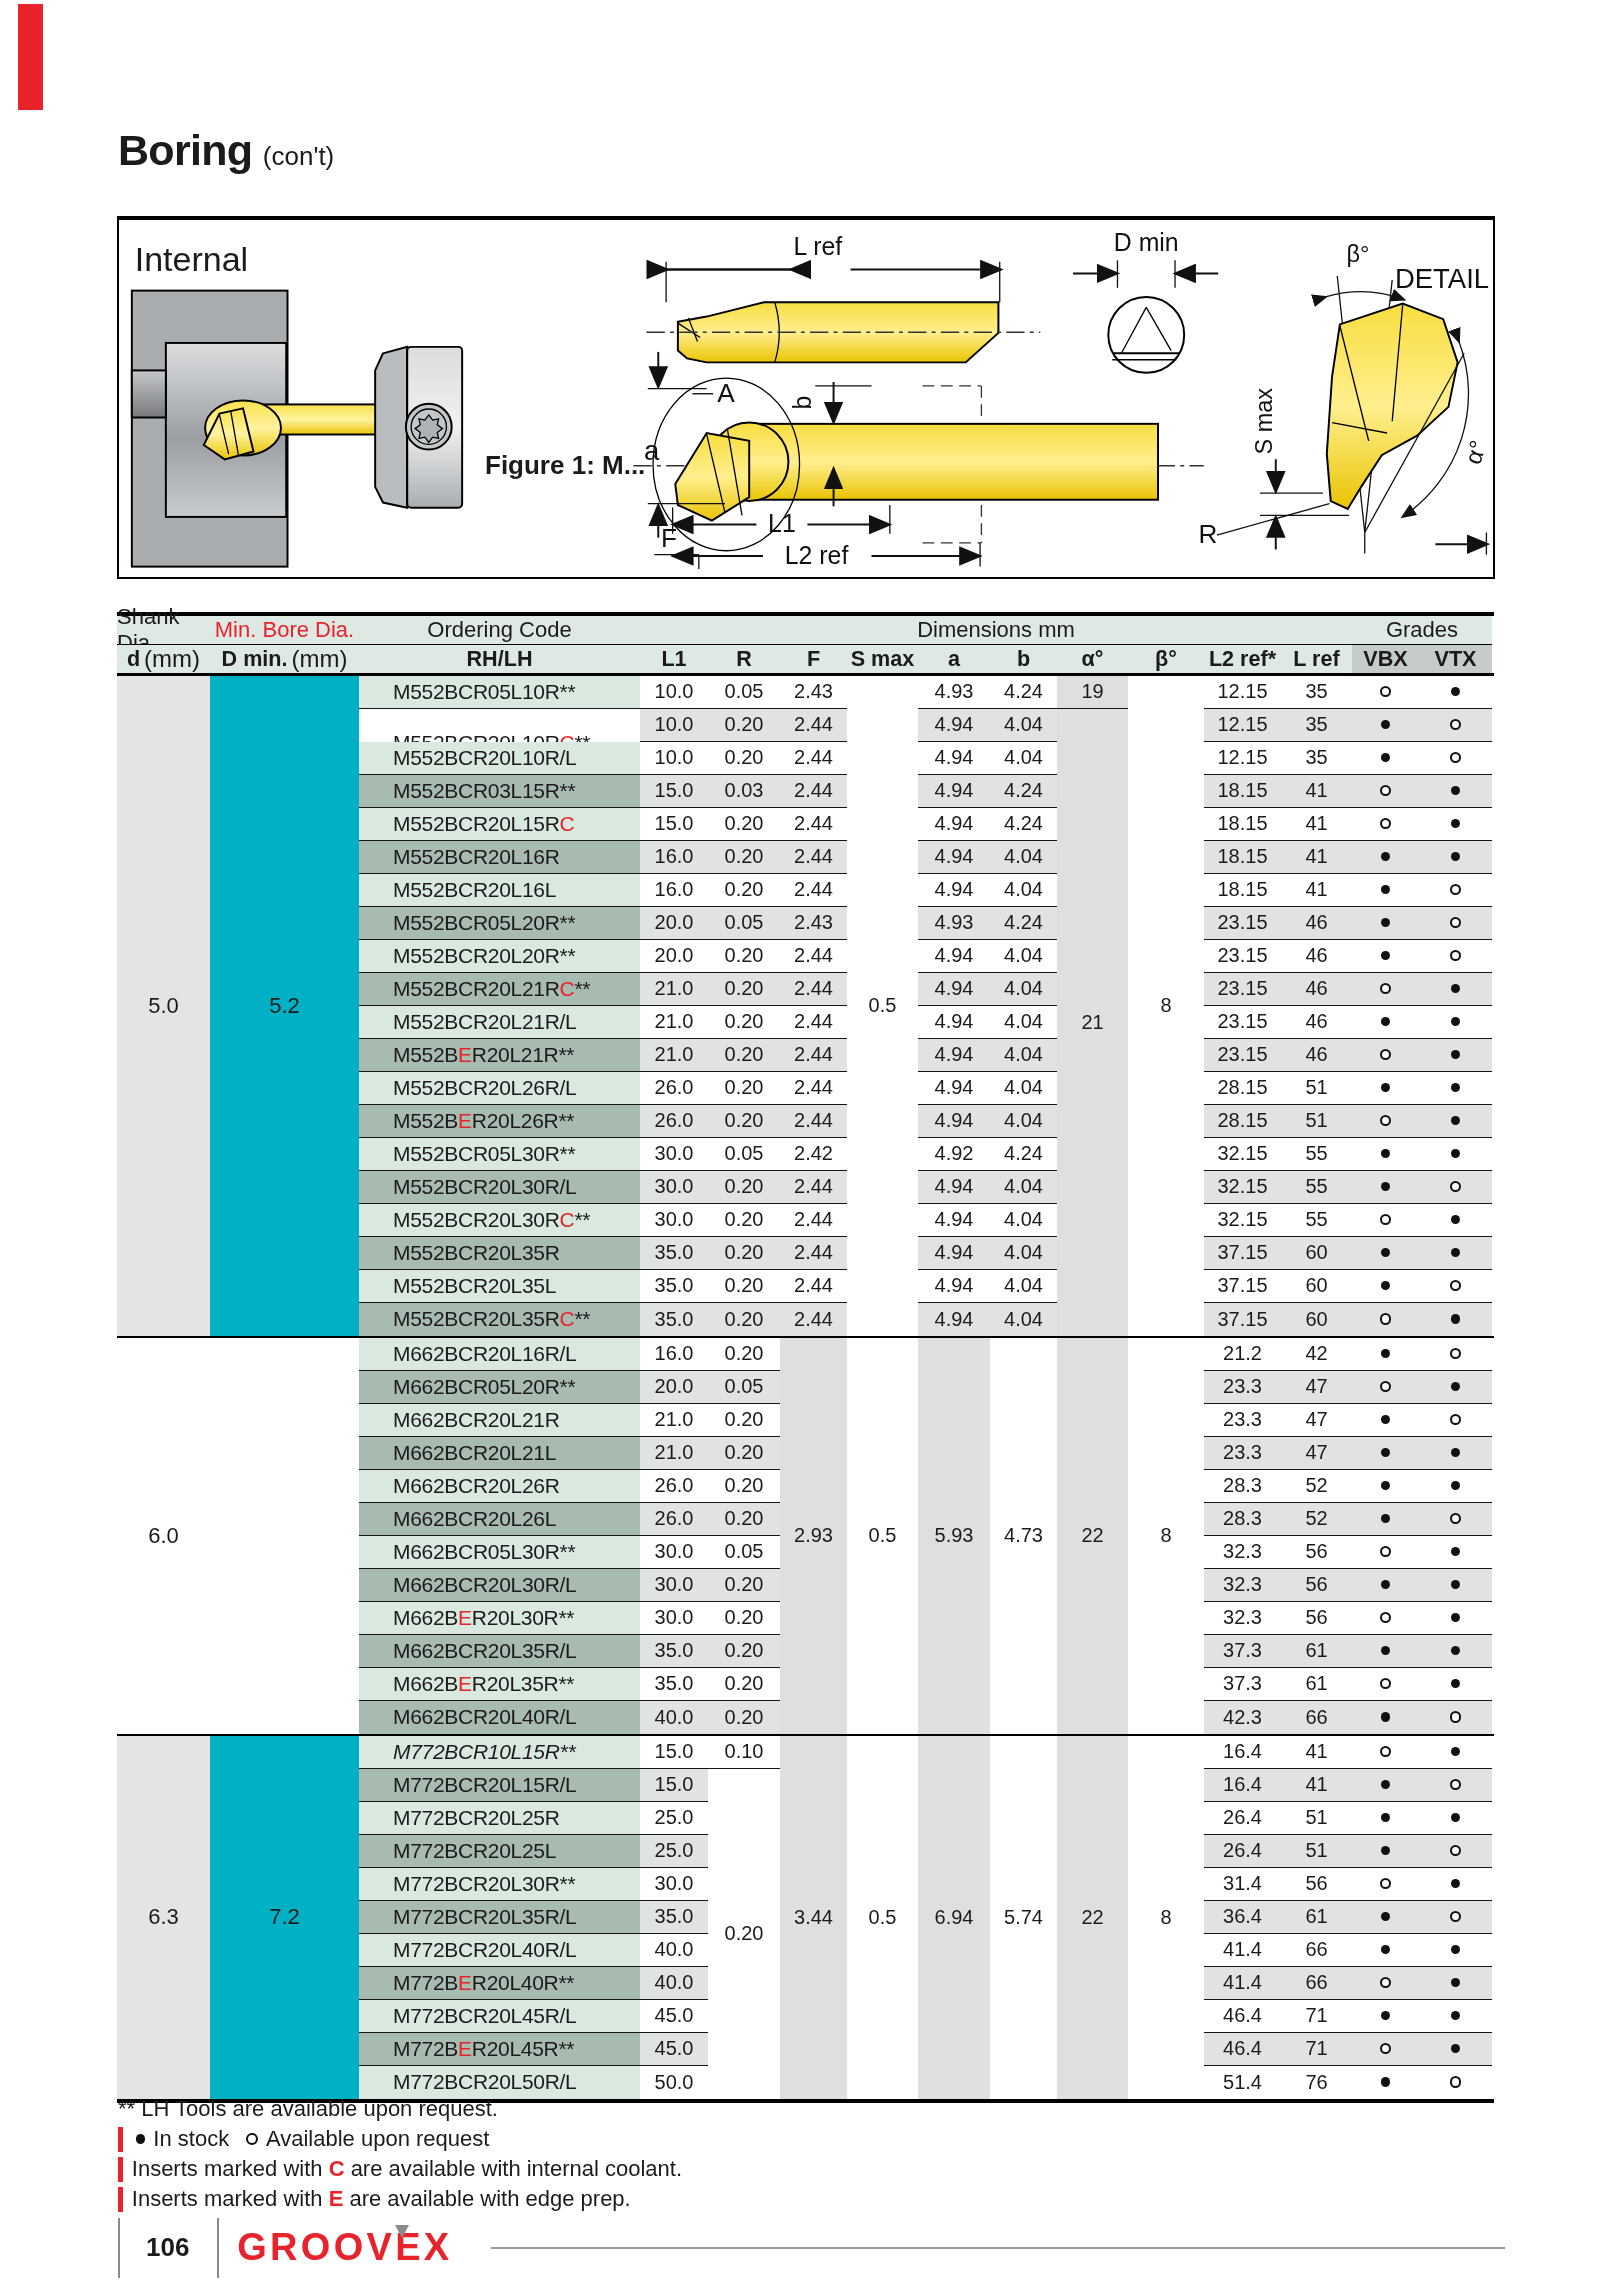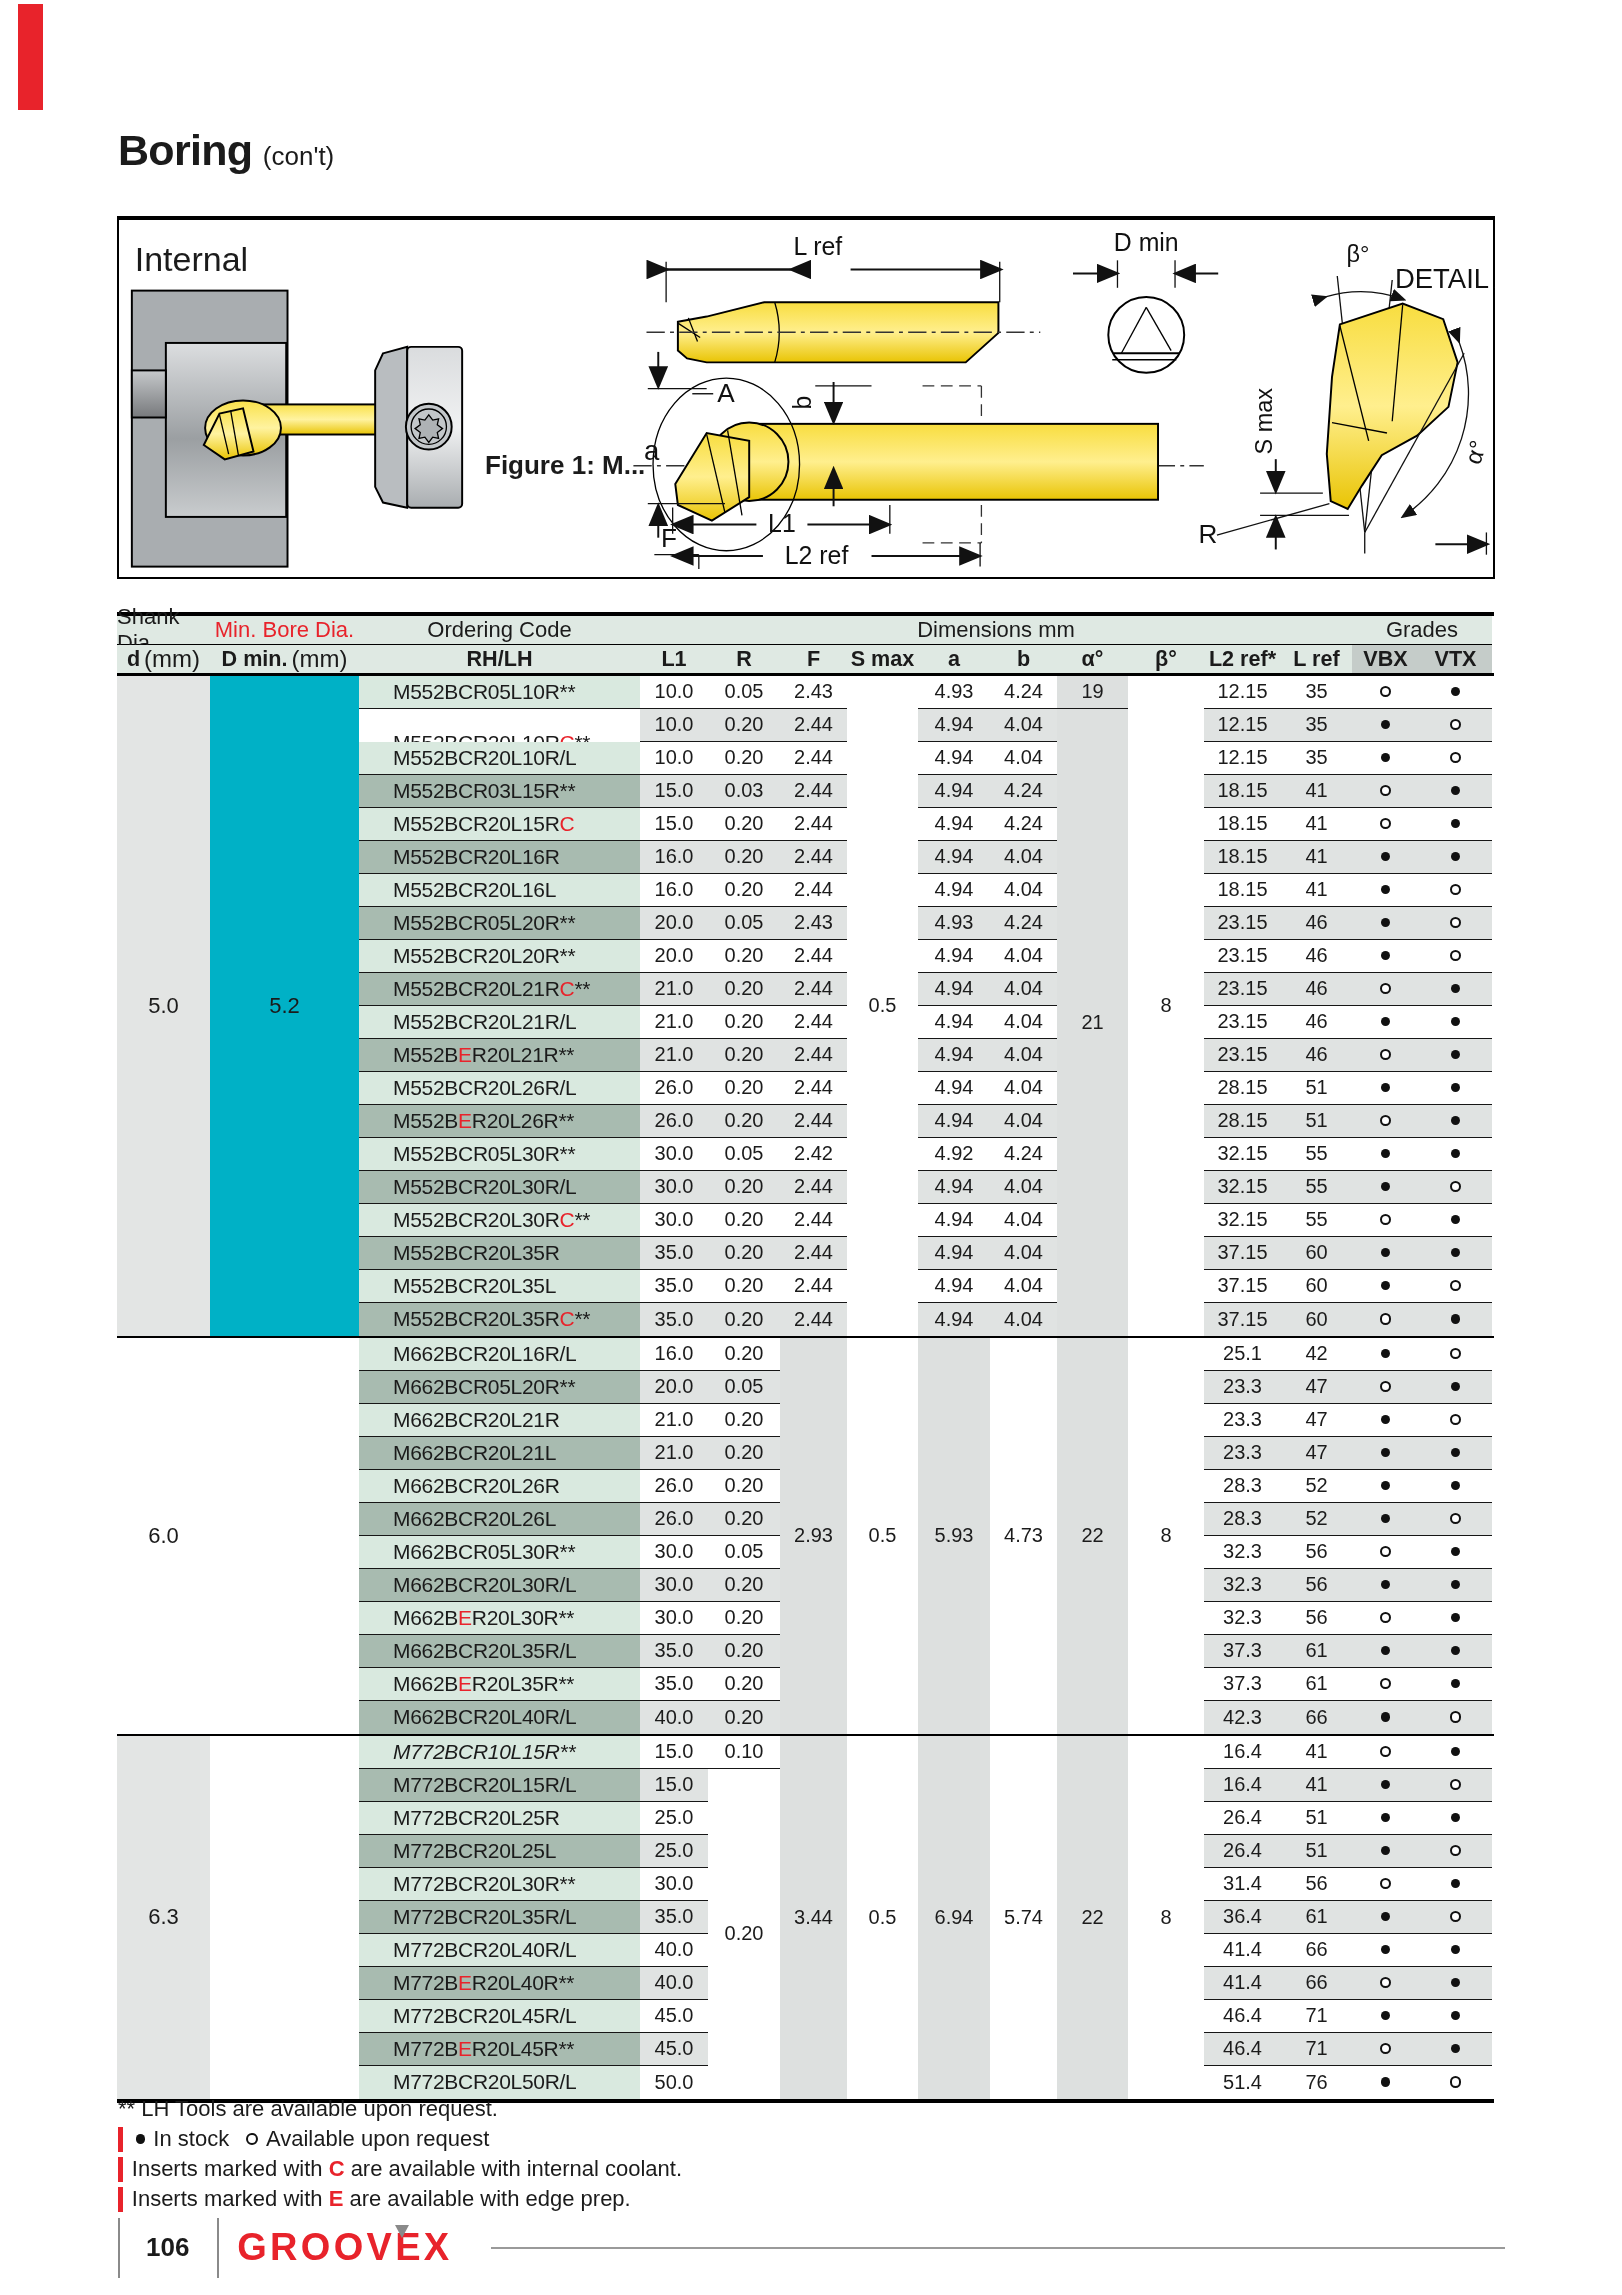--- a/index.html
+++ b/index.html
@@ -546,21 +546,21 @@
         <div class="cell dval dwhite" style="grid-area: 1 / 1 / span 12;">6.0</div>
         <div class="cell bandG" style="grid-area: 1 / 6 / span 12;">2.93</div>
         <div class="cell bandW" style="grid-area: 1 / 7 / span 12;">0.5</div>
         <div class="cell bandG" style="grid-area: 1 / 8 / span 12;">5.93</div>
         <div class="cell bandW" style="grid-area: 1 / 9 / span 12;">4.73</div>
         <div class="cell bandG" style="grid-area: 1 / 10 / span 12;">22</div>
         <div class="cell bandW" style="grid-area: 1 / 11 / span 12;">8</div>
         <div class="cell code codeL rb" style="grid-area: 1 / 3;">M662BCR20L16R/L</div>
         <div class="cell numW rb" style="grid-area: 1 / 4;">16.0</div>
         <div class="cell numW rb" style="grid-area: 1 / 5;">0.20</div>
-        <div class="cell numW rb" style="grid-area: 1 / 12;">25.1</div>
+        <div class="cell numW rb" style="grid-area: 1 / 12;">21.2</div>
         <div class="cell numW rb" style="grid-area: 1 / 13;">42</div>
         <div class="cell numW rb" style="grid-area: 1 / 14;">
           <span class="dot"></span>
         </div>
         <div class="cell numW rb" style="grid-area: 1 / 15;">
           <span class="dot open"></span>
         </div>
         <div class="cell code codeD rb" style="grid-area: 2 / 3;">M662BCR05L20R**</div>
         <div class="cell numG rb" style="grid-area: 2 / 4;">20.0</div>
         <div class="cell numG rb" style="grid-area: 2 / 5;">0.05</div>
@@ -678,20 +678,21 @@
         <div class="cell numG" style="grid-area: 12 / 13;">66</div>
         <div class="cell numG" style="grid-area: 12 / 14;">
           <span class="dot"></span>
         </div>
         <div class="cell numG" style="grid-area: 12 / 15;">
           <span class="dot open"></span>
         </div>
       </div>
       <div class="tgrid tgroup last" style="grid-auto-rows: 33px;">
         <div class="cell dval dgray" style="grid-area: 1 / 1 / span 11;">6.3</div>
+        <div class="cell dval cyan" style="grid-area: 1 / 2 / span 11;">7.2</div>
         <div class="cell bandW" style="grid-area: 2 / 5 / span 10;">0.20</div>
         <div class="cell bandG" style="grid-area: 1 / 6 / span 11;">3.44</div>
         <div class="cell bandW" style="grid-area: 1 / 7 / span 11;">0.5</div>
         <div class="cell bandG" style="grid-area: 1 / 8 / span 11;">6.94</div>
         <div class="cell bandW" style="grid-area: 1 / 9 / span 11;">5.74</div>
         <div class="cell bandG" style="grid-area: 1 / 10 / span 11;">22</div>
         <div class="cell bandW" style="grid-area: 1 / 11 / span 11;">8</div>
         <div class="cell code codeL rb" style="grid-area: 1 / 3; font-style: italic;">M772BCR10L15R**</div>
         <div class="cell numW rb" style="grid-area: 1 / 4;">15.0</div>
         <div class="cell numW rb" style="grid-area: 1 / 5; text-align: right;">0.10</div>

